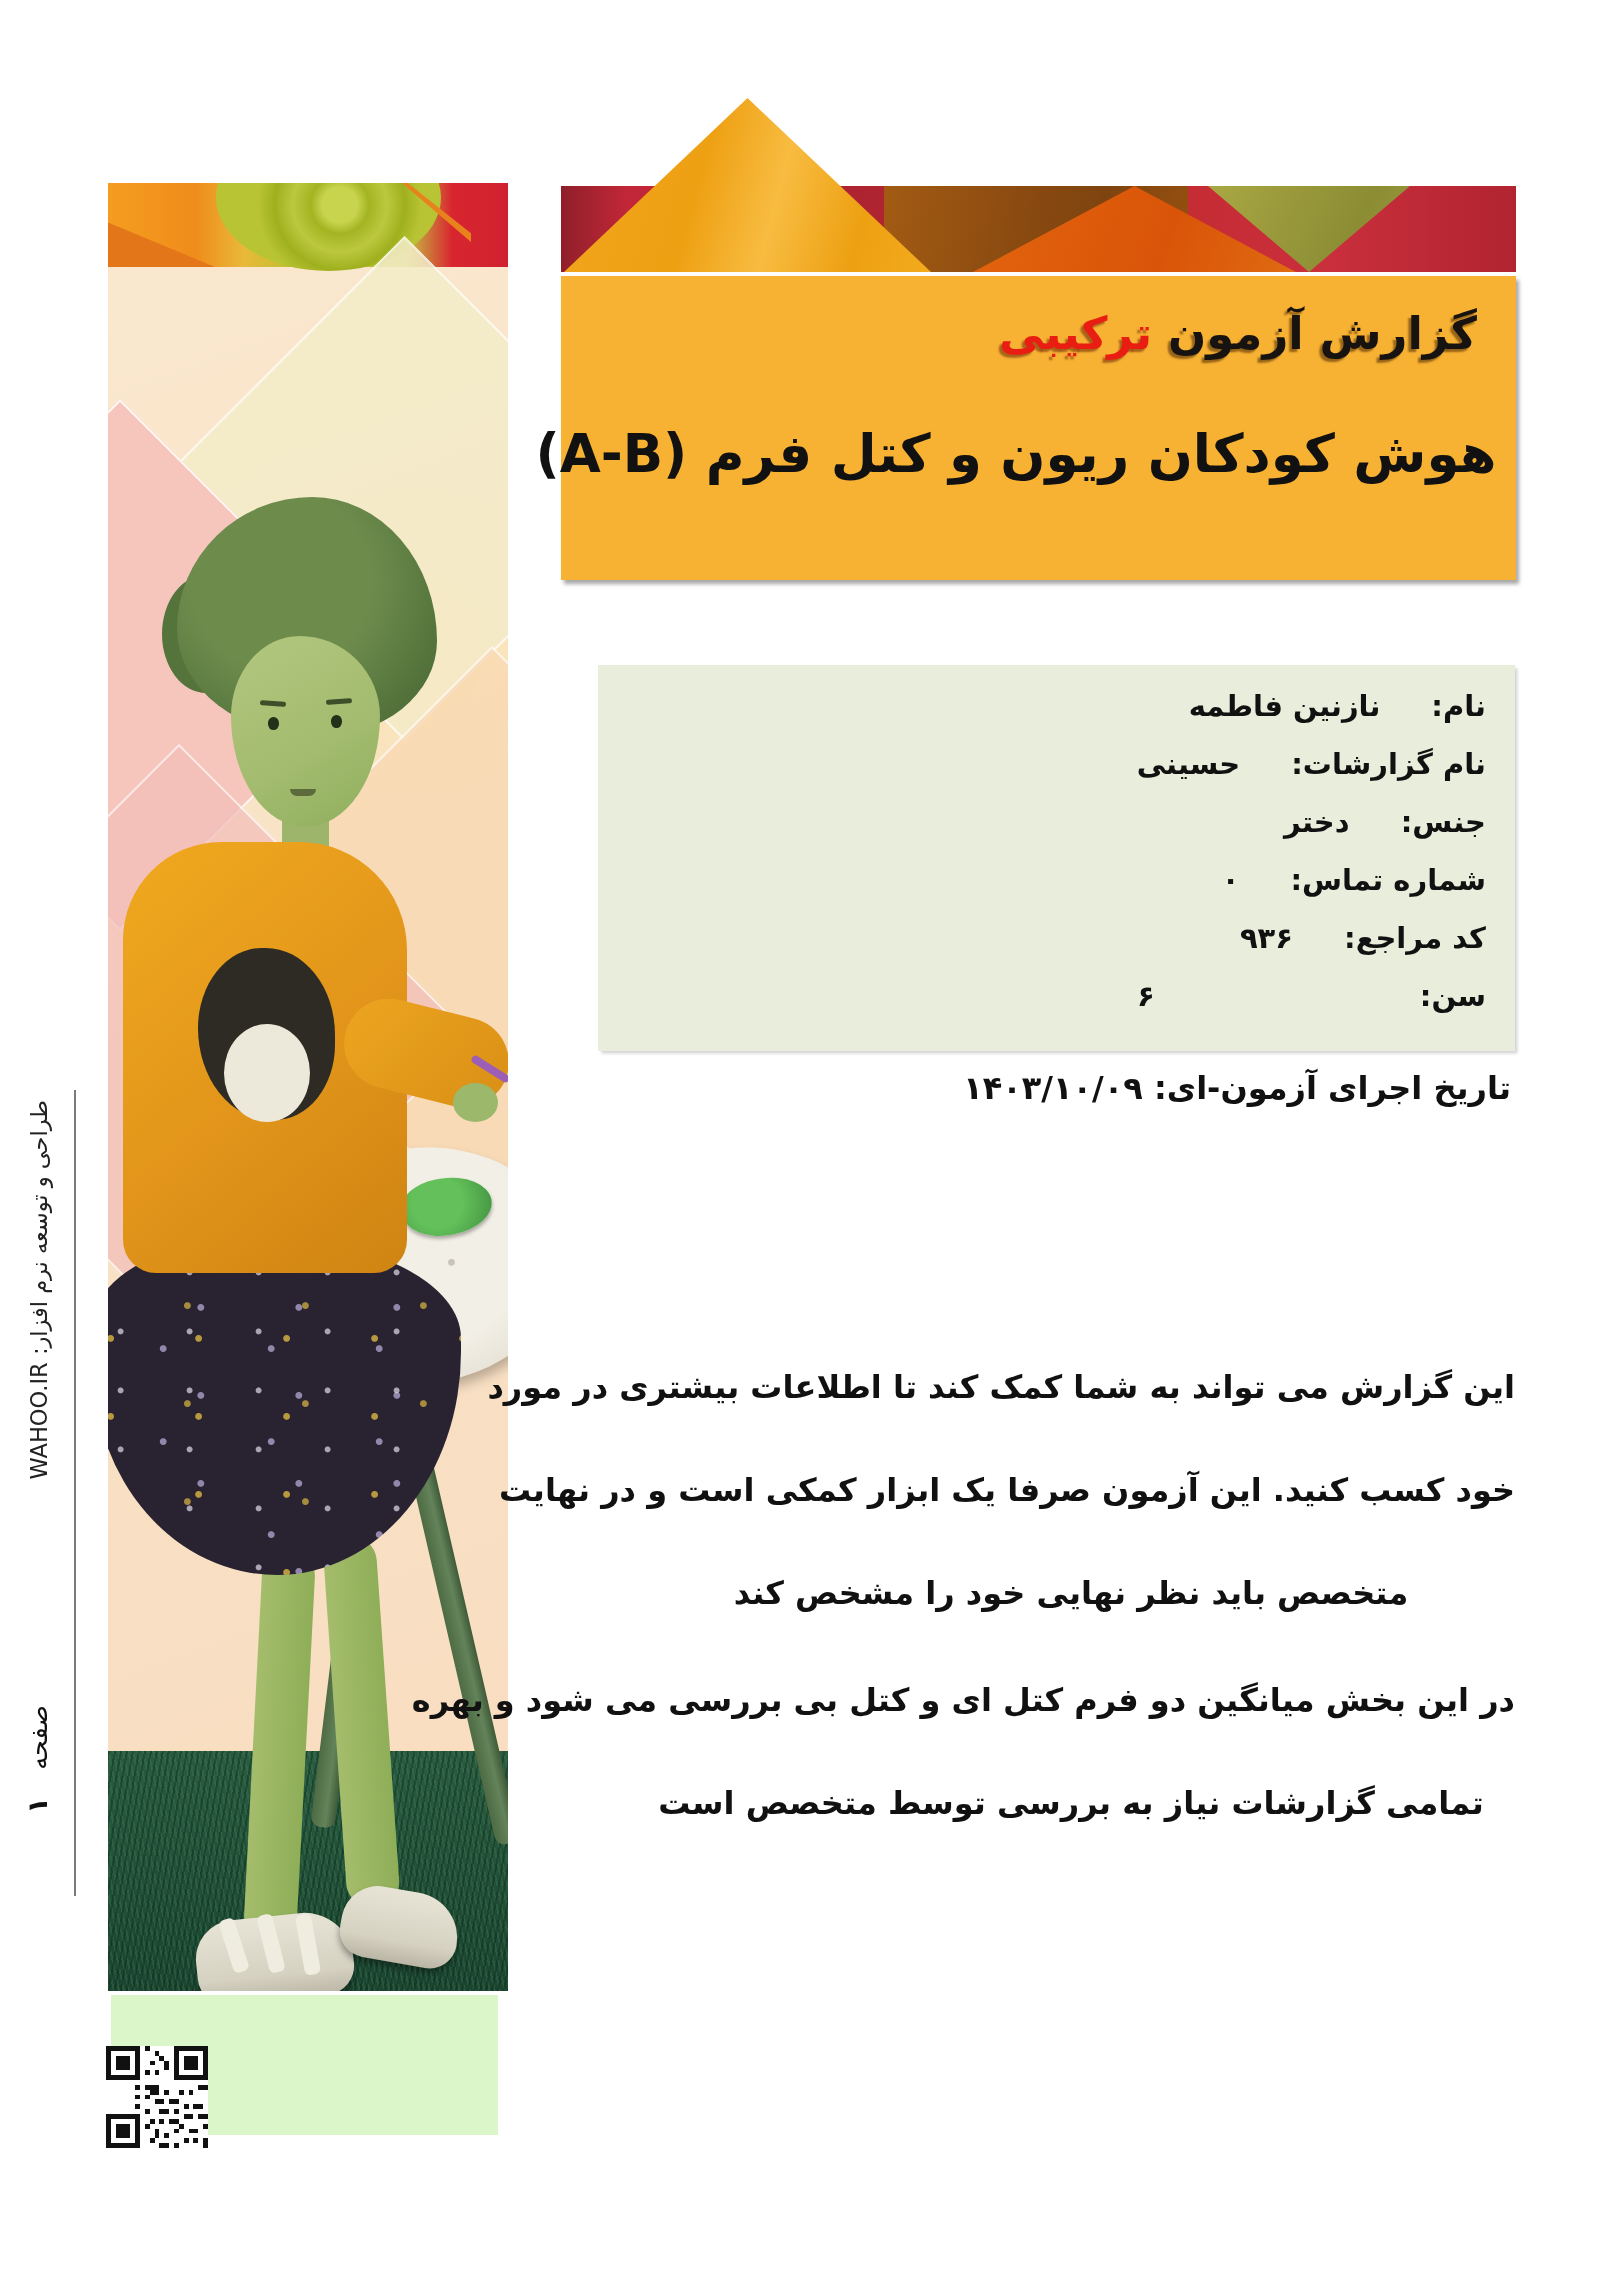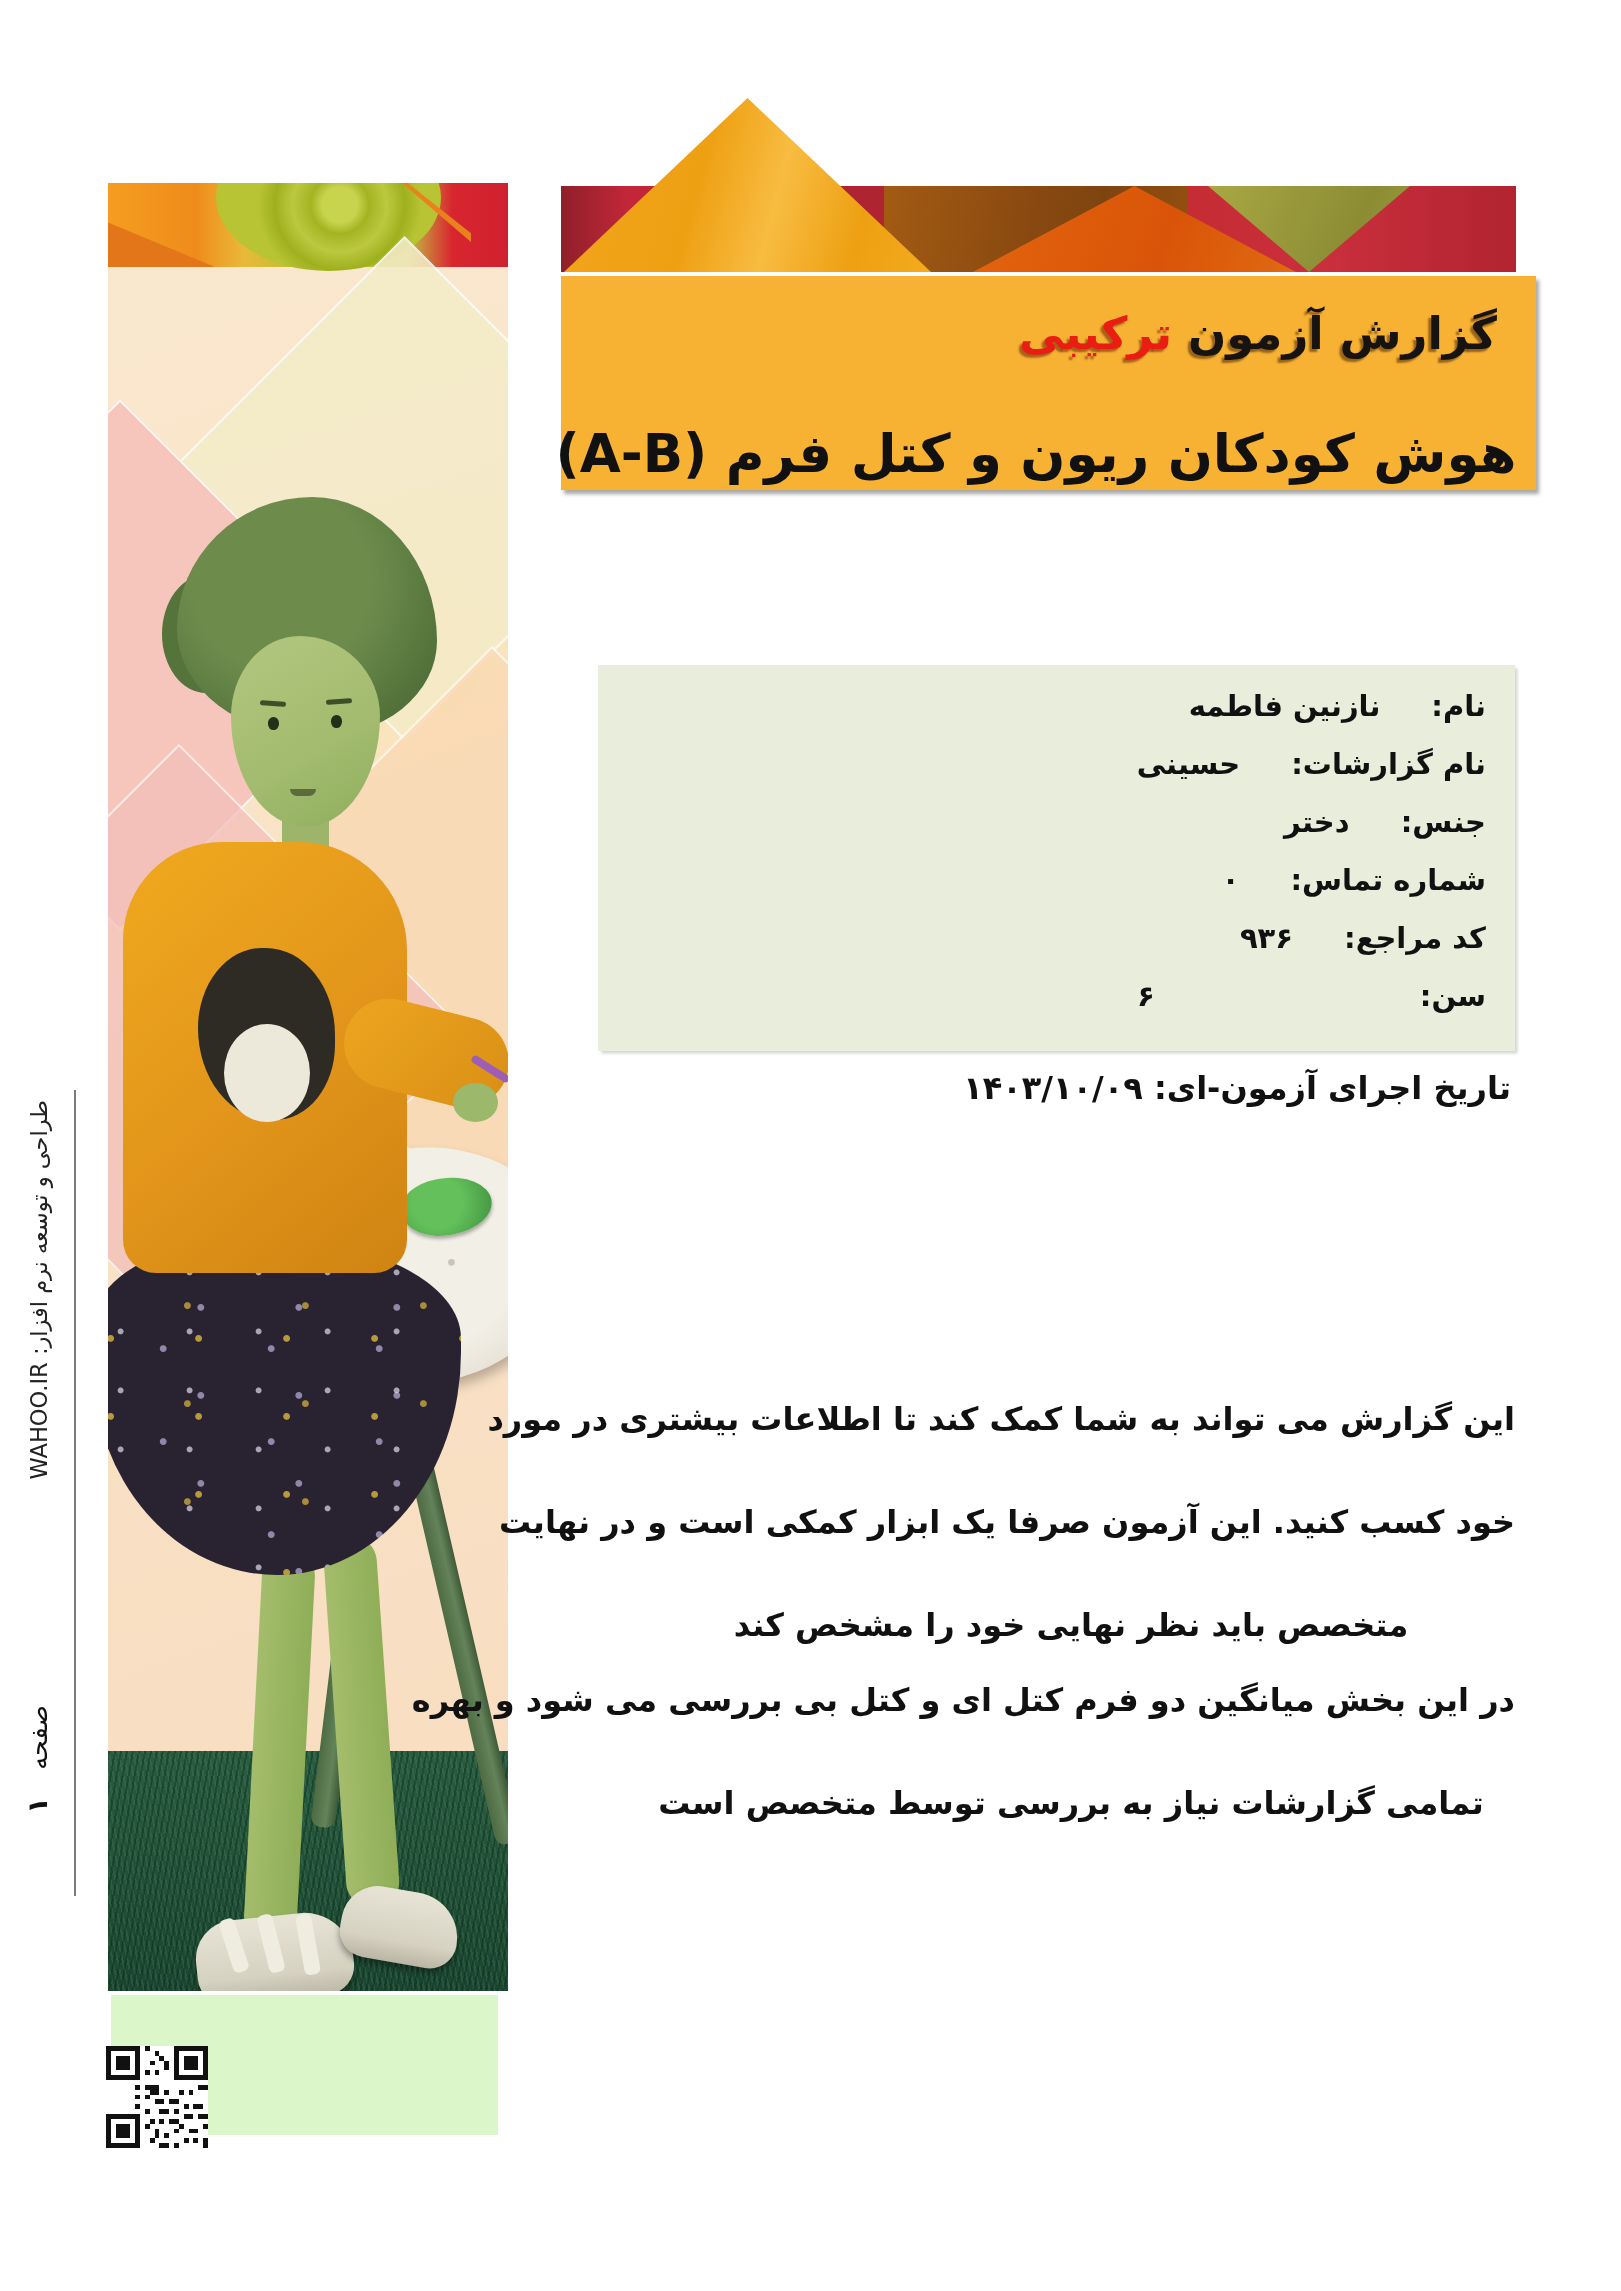--- a/index.html
+++ b/index.html
@@ -89,41 +89,41 @@
   .top-strip{position:absolute;left:561px;top:186px;width:955px;height:86px;
     background:linear-gradient(90deg,#8f1f2a 0%,#c22738 7%,#ad2331 30%,#b8282f 46%,#c42b31 62%,#ca2f3c 80%,#b12430 100%);}
   .ts{position:absolute;}
   .ts-brown{left:323px;top:0;width:304px;height:86px;background:linear-gradient(100deg,#a35b13 0%,#8a4a10 45%,#7e4410 70%,#96500f 100%);}
   .ts-orange{left:412px;top:0;width:323px;height:86px;clip-path:polygon(50% 0,0 100%,100% 100%);background:linear-gradient(110deg,#e3650f 0%,#d95408 60%,#e06a12 100%);}
   .ts-olive{left:647px;top:0;width:202px;height:86px;clip-path:polygon(0 0,100% 0,50% 100%);background:linear-gradient(115deg,#a8a844 0%,#8c8c34 70%,#9b9b3c 100%);}
   .gold-tri{position:absolute;left:564px;top:98px;width:367px;height:174px;
     clip-path:polygon(50% 0,0 100%,100% 100%);
     background:linear-gradient(105deg,#f2a61c 0%,#eea013 38%,#f8bc41 58%,#eda012 80%,#f3ab1e 100%);}
   
-  .banner{position:absolute;left:561px;top:276px;width:955px;height:214px;background:#f8b233;
-    box-shadow:2.9px 3.9px 3.9px rgba(0,0,0,.35);padding-left:20px;}
+  .banner{position:absolute;left:561px;top:276px;width:955px;height:304px;background:#f8b233;
+    box-shadow:2.9px 3.9px 3.9px rgba(0,0,0,.35);}
   .banner .line1{position:absolute;right:39px;top:31px;font-size:45px;font-weight:bold;white-space:nowrap;
     color:#171310;text-shadow:-2.9px 2.9px 2px rgba(70,35,0,.55);}
   .banner .line1 .red{color:#ea1d12;text-shadow:-2.9px 2.9px 2px rgba(90,20,0,.5);}
   .banner .line2{position:absolute;right:19.6px;top:147px;font-size:53px;font-weight:bold;white-space:nowrap;color:#111;}
   
   .info-box{position:absolute;left:598px;top:665px;width:917px;height:386px;background:#e9eddb;
     box-shadow:2.9px 2.9px 2.9px rgba(0,0,0,.18);box-sizing:border-box;padding:23.5px 29px 0 19.6px;}
   .info-row{display:flex;gap:51px;align-items:baseline;height:58px;font-size:29px;color:#111;}
   .info-row.wide{gap:265px;}
   .info-row .lbl{font-weight:bold;white-space:nowrap;}
   .info-row .val{font-weight:bold;white-space:nowrap;}
   
   .dates{position:absolute;left:561px;top:1057px;width:950px;text-align:right;}
   .date-line{font-size:32px;font-weight:bold;color:#111;height:62px;line-height:62px;white-space:nowrap;text-align:right;}
   .date-line .dval{padding-left:5.9px;}
   
   .para{position:absolute;left:627px;width:888px;text-align:center;color:#111;}
   .para .pline{font-size:32px;font-weight:bold;line-height:103px;white-space:nowrap;}
-  .para1{top:1368px;} .para2{top:1649px;}
+  .para1{top:1336px;} .para2{top:1649px;}
   
   .side-rule{position:absolute;left:74px;top:1090px;width:2px;height:806px;background:#7a7a7a;}
   .credit{position:absolute;left:25.5px;top:1525px;width:425px;height:39px;
     transform:rotate(-90deg);transform-origin:0 0;
     font-size:22.5px;color:#222;text-align:right;white-space:nowrap;}
   .page-label{position:absolute;left:15.7px;top:1827px;width:122px;height:43px;
     transform:rotate(-90deg);transform-origin:0 0;
     display:flex;gap:27.4px;align-items:center;font-size:25.5px;color:#111;white-space:nowrap;}
   .page-label .pnum{font-weight:bold;font-size:27.4px;}
   

